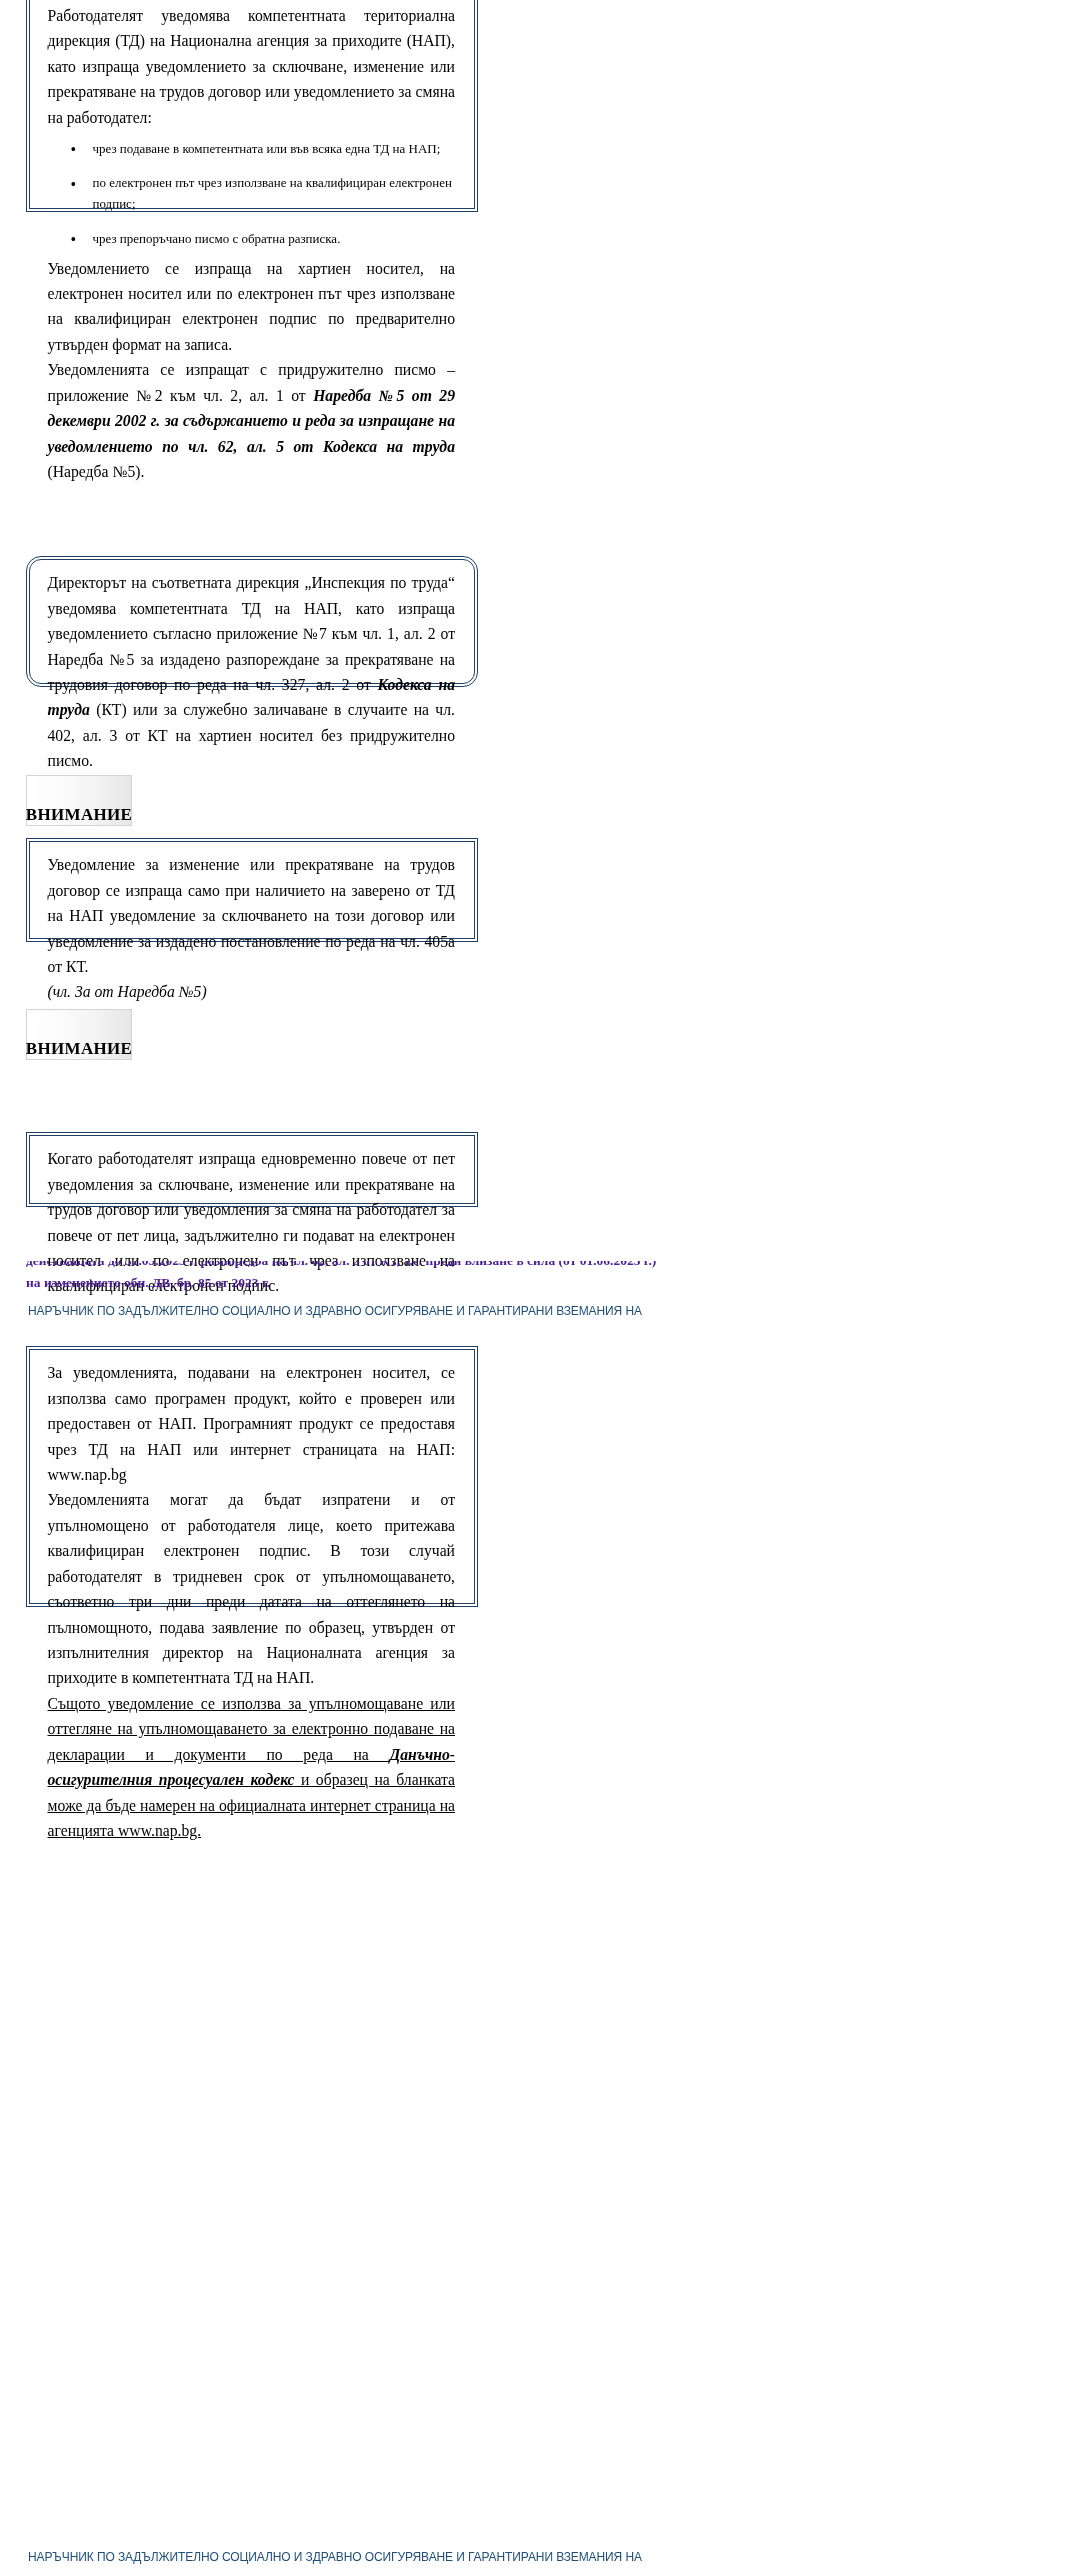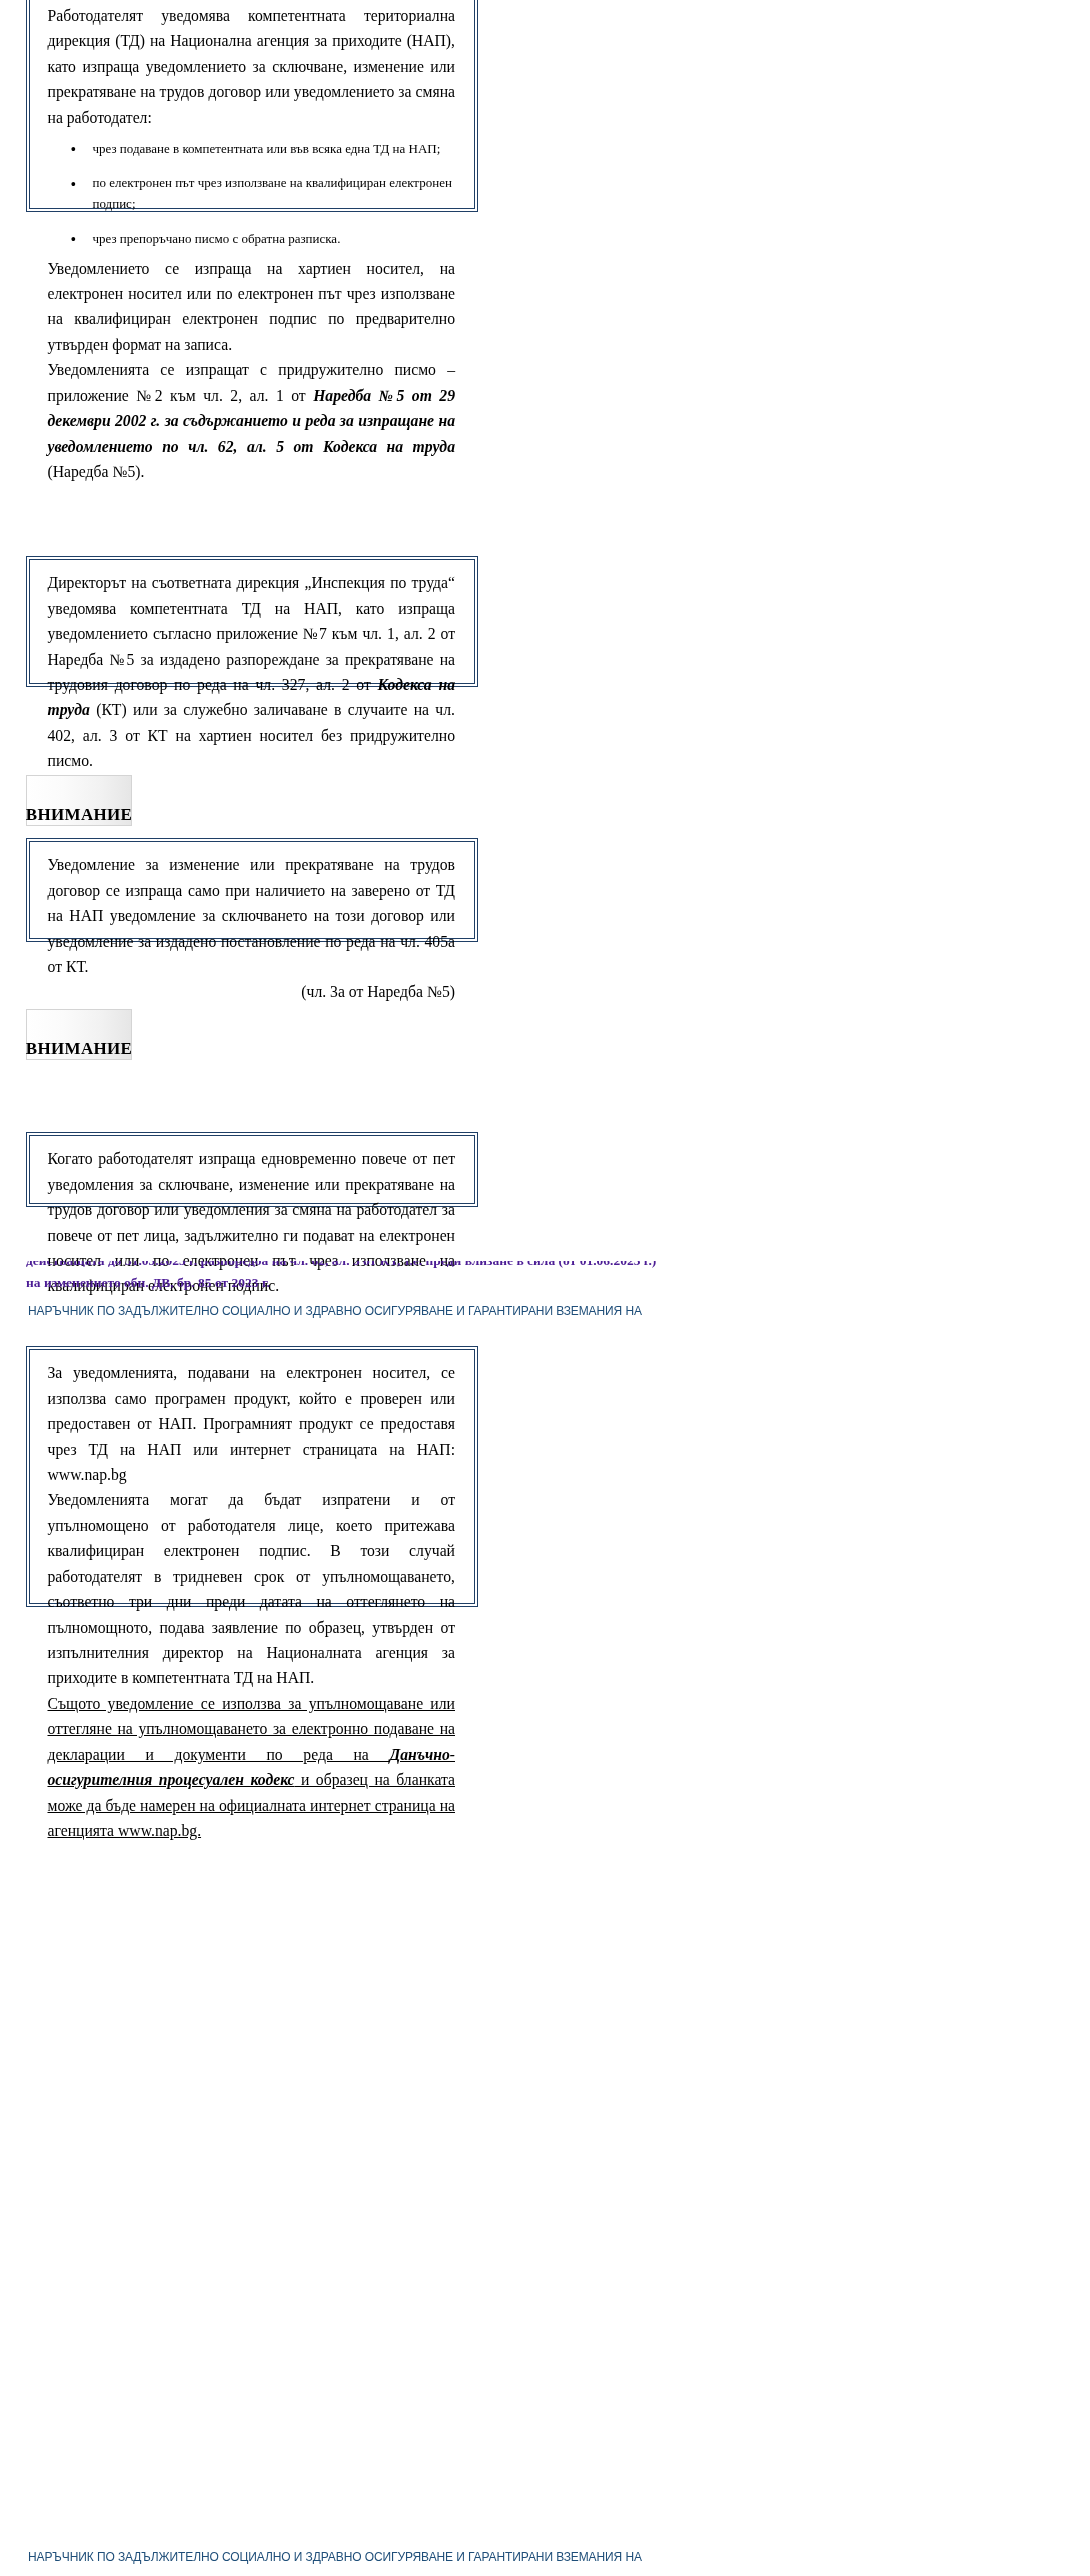--- a/index.html
+++ b/index.html
@@ -143,31 +143,31 @@
       <li>чрез подаване в компетентната или във всяка една ТД на НАП;</li>
       <li>по електронен път чрез използване на квалифициран електронен подпис;</li>
       <li>чрез препоръчано писмо с обратна разписка.</li>
     </ul>
 
     <p class="bx-text">Уведомлението се изпраща на хартиен носител, на електронен носител или по електронен път чрез използване на квалифициран електронен подпис по предварително утвърден формат на записа.</p>
 
     <p class="bx-text"><span>Уведомленията се изпращат с придружително писмо – приложение №2 към чл. 2, ал. 1 от </span><span class="bold-italic">Наредба №5 от 29 декември 2002 г. за съдържанието и реда за изпращане на уведомлението по чл. 62, ал. 5 от Кодекса на труда</span><span> (Наредба №5).</span></p>
   </div>
 
-  <div class="blue-box" style="left:26px; top:556px; width:452px; height:131px;">
+  <div class="blue-box" style="left:26px; top:556px; width:452px; height:131px;border-radius:15px;">
     <p class="bx-text"><span>Директорът на съответната дирекция „Инспекция по труда“ уведомява компетентната ТД на НАП, като изпраща уведомлението съгласно приложение №7 към чл. 1, ал. 2 от Наредба №5 за издадено разпореждане за прекратяване на трудовия договор по реда на чл. 327, ал. 2 от </span><span class="bold-italic">Кодекса на труда</span><span> (КТ) или за служебно заличаване в случаите на чл. 402, ал. 3 от КТ на хартиен носител без придружително писмо.</span></p>
   </div>
 
   <div class="attention-label" style="left:26px; top:775px; width:106px; height:51px;">
     <span>ВНИМАНИЕ</span>
   </div>
 
   <div class="blue-box" style="left:26px; top:838px; width:452px; height:104px;">
     <p class="bx-text">Уведомление за изменение или прекратяване на трудов договор се изпраща само при наличието на заверено от ТД на НАП уведомление за сключването на този договор или уведомление за издадено постановление по реда на чл. 405а от КТ.</p>
-    <p class="bx-text" style="text-align:right;">(чл. 3а от Наредба №5)</p>
+    <p class="bx-text" style="text-align:left;font-style:italic;">(чл. 3а от Наредба №5)</p>
   </div>
 
   <div class="attention-label" style="left:26px; top:1009px; width:106px; height:51px;">
     <span>ВНИМАНИЕ</span>
   </div>
 
   <div class="blue-box" style="left:26px; top:1101px; width:452px; height:75px;margin-top:31px;">
     <p class="bx-text">Когато работодателят изпраща едновременно повече от пет уведомления за сключване, изменение или прекратяване на трудов договор или уведомления за смяна на работодател за повече от пет лица, задължително ги подават на електронен носител или по електронен път чрез използване на квалифициран електронен подпис.</p>
   </div>
 

